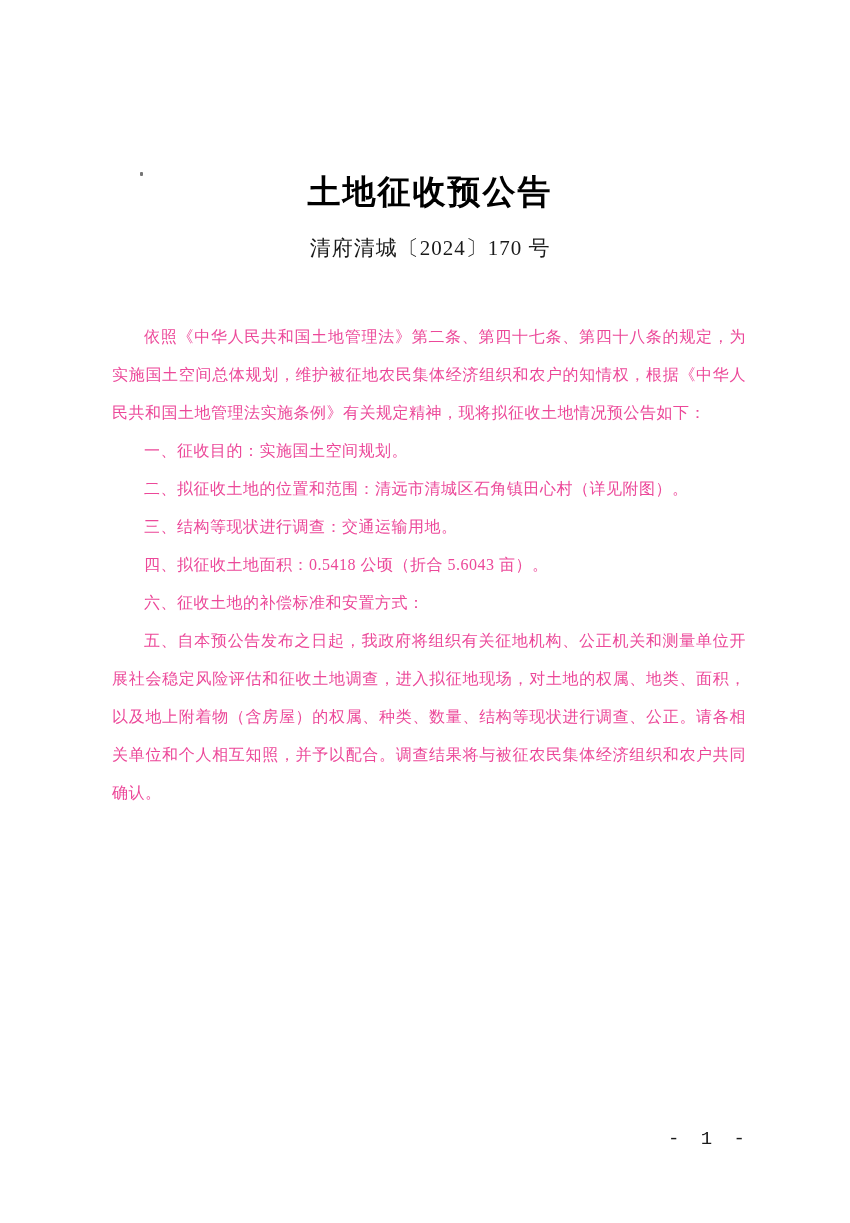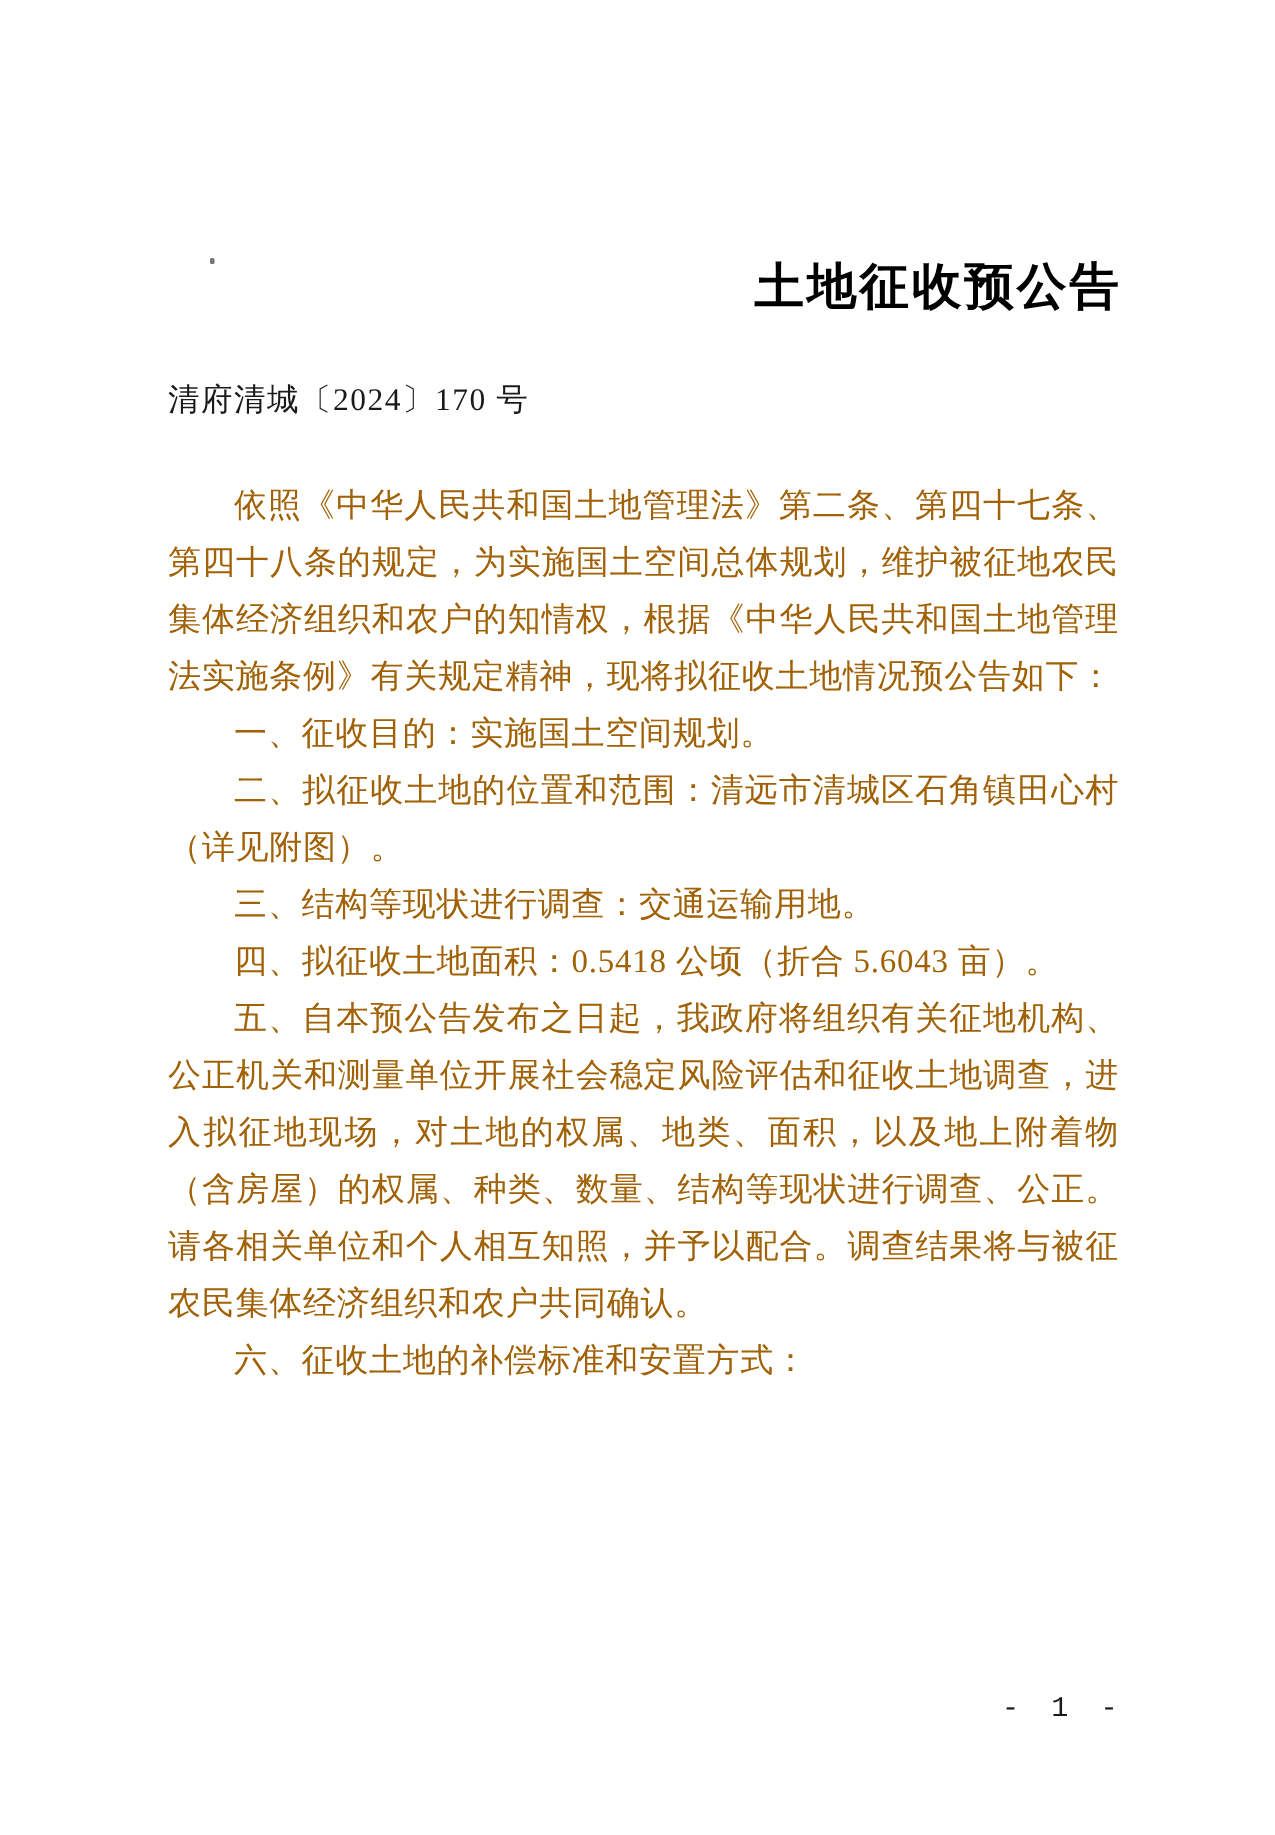--- a/index.html
+++ b/index.html
@@ -15,47 +15,48 @@
     background: #ffffff;
     font-family: "Liberation Serif", "DejaVu Serif", serif;
     color: #161616;
     overflow: hidden;
   }
   .doc-title {
     position: absolute;
     top: 150px;
     left: 112px;
     width: 636px;
-    text-align: right;
+    text-align: center;
     font-size: 33px;
     line-height: 40px;
     font-weight: bold;
     color: #000000;
     letter-spacing: 2px;
   }
   .doc-number {
     position: absolute;
-    top: 252px;
+    top: 234px;
     left: 112px;
     width: 636px;
+    text-align: center;
     font-size: 21px;
     line-height: 28px;
     letter-spacing: 1px;
     color: #1a1a1a;
   }
   .body-text {
     position: absolute;
     top: 318px;
     left: 112px;
     width: 634px;
-    font-size: 22px;
+    font-size: 16px;
     line-height: 38px;
     text-align: justify;
     text-justify: inter-ideograph;
-    color: #a16207;
+    color: #ec4899;
   }
   .body-text p {
     margin: 0;
     padding: 0;
     text-indent: 2em;
     letter-spacing: 0.5px;
   }
   .page-number {
     position: absolute;
     top: 1128px;
@@ -85,19 +86,19 @@
   <h1 class="doc-title">土地征收预公告</h1>
 
   <div class="doc-number">清府清城〔2024〕170 号</div>
 
   <div class="body-text">
     <p>依照《中华人民共和国土地管理法》第二条、第四十七条、第四十八条的规定，为实施国土空间总体规划，维护被征地农民集体经济组织和农户的知情权，根据《中华人民共和国土地管理法实施条例》有关规定精神，现将拟征收土地情况预公告如下：</p>
     <p>一、征收目的：实施国土空间规划。</p>
     <p>二、拟征收土地的位置和范围：清远市清城区石角镇田心村（详见附图）。</p>
     <p>三、结构等现状进行调查：交通运输用地。</p>
     <p>四、拟征收土地面积：0.5418 公顷（折合 5.6043 亩）。</p>
+    <p>六、征收土地的补偿标准和安置方式：</p>
     <p>五、自本预公告发布之日起，我政府将组织有关征地机构、公正机关和测量单位开展社会稳定风险评估和征收土地调查，进入拟征地现场，对土地的权属、地类、面积，以及地上附着物（含房屋）的权属、种类、数量、结构等现状进行调查、公正。请各相关单位和个人相互知照，并予以配合。调查结果将与被征农民集体经济组织和农户共同确认。</p>
-    <p>六、征收土地的补偿标准和安置方式：</p>
   </div>
 
   <div class="page-number">- 1 -</div>
 
 </div>
 
 </body></html>

